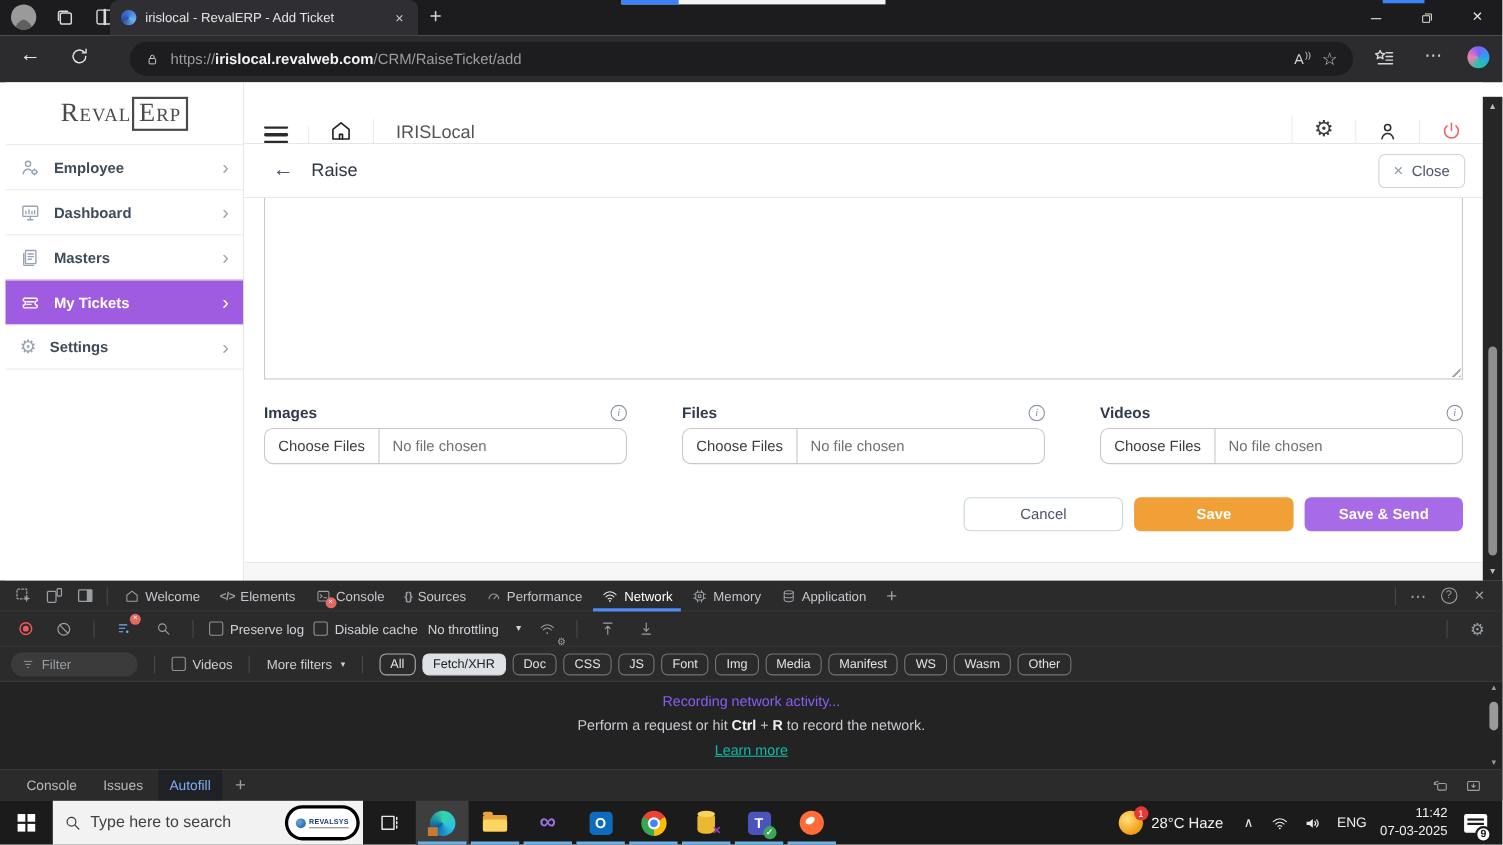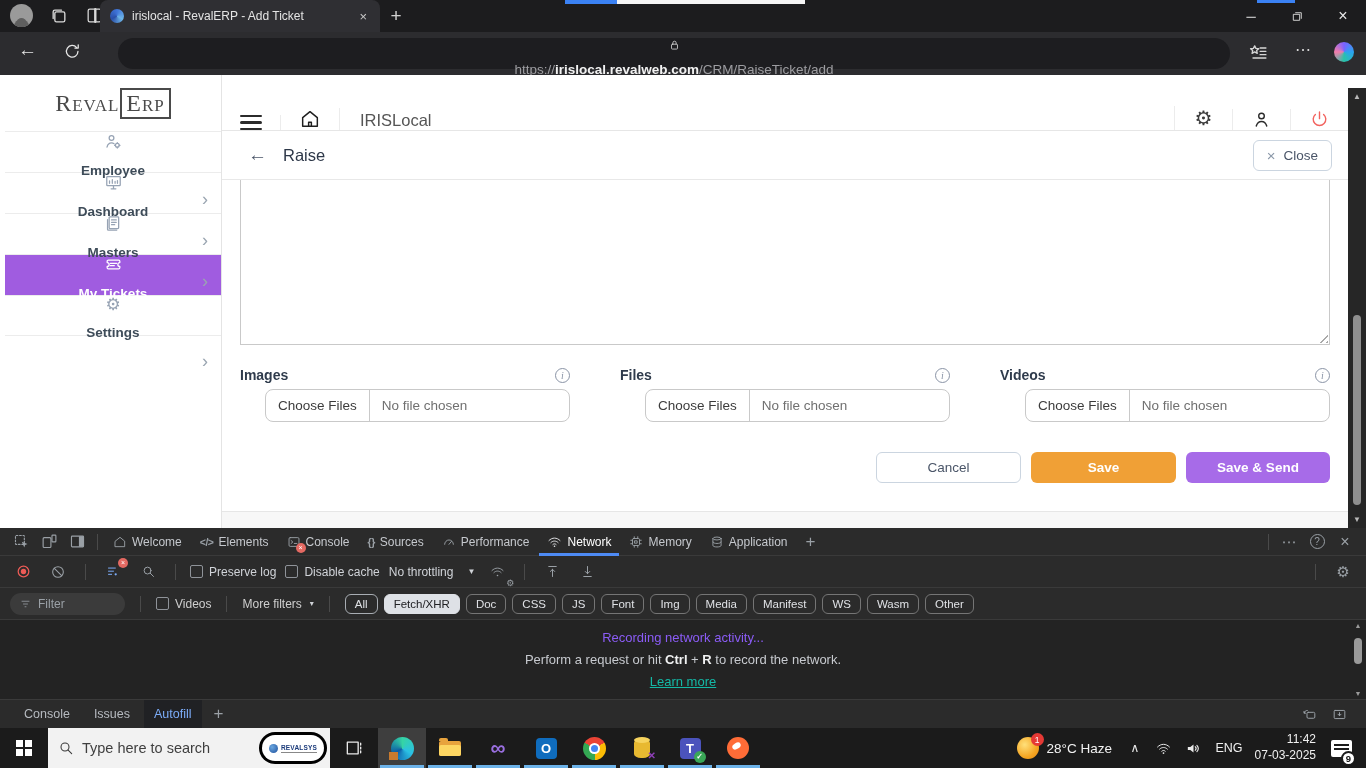--- a/index.html
+++ b/index.html
@@ -23,39 +23,39 @@
   .wctrl { position:absolute; right:0; top:0; display:flex; }
   .wbtn { width:46px; height:32px; display:flex; align-items:center; justify-content:center; color:#e8e8e8; font-size:13px; }
   .art { position:absolute; top:0; }
   .artw { left:565px; width:240px; height:4px; background:#f5f5f5; }
   .artb1 { left:565px; width:52px; height:4px; background:#3b82f4; }
   .artb2 { left:1257px; width:38px; height:3px; background:#3b82f4; }
 
   
   #urlrow { position:absolute; top:32px; left:0; width:1366px; height:43px; background:#2c2c2f; }
   .navico { position:absolute; top:10px; color:#e6e6e6; }
-  .urlpill { position:absolute; left:118px; top:6px; width:1112px; height:31px; border-radius:16px; background:#1d1d20; display:flex; align-items:center; padding:0 14px; gap:10px;flex-direction:column; }
+  .urlpill { position:absolute; left:118px; top:6px; width:1112px; height:31px; border-radius:16px; background:#1d1d20; display:flex; align-items:center; padding:0 14px; gap:10px; }
   .urltxt { font-size:13.5px; white-space:nowrap; }
   .urltxt .dim { color:#9d9da1; }
   .urltxt .host { color:#f2f2f2; font-weight:bold; }
   .pillspacer { flex:1; }
   .ra { color:#d6d6d6; font-size:13px; display:flex; align-items:flex-start; gap:1px; }
   .ra sup { font-size:8px; line-height:10px; }
   .starico { color:#cfcfcf; font-size:16px; }
   .rowico { position:absolute; top:11px; color:#d6d6d6; }
   .copilot { position:absolute; left:1334px; top:10px; width:20px; height:20px; border-radius:50%; background:conic-gradient(#7b61ff,#2aa3f0,#27c3a8,#f27daa,#7b61ff); }
 
   
   #app { position:absolute; top:75px; left:0; width:1366px; height:453px; background:#fff; }
   #ledge { position:absolute; left:0; top:0; width:5px; height:453px; background:#1d1d1d; }
   #sidebar { position:absolute; left:0; top:0; width:222px; height:453px; background:#fff; border-right:1px solid #e4e4e4; padding-left:5px; }
   .logo { height:56px; display:flex; align-items:center; justify-content:center; font-family:"Liberation Serif",serif; color:#4a4a4a; }
   .logo1 { font-size:24px; font-variant:small-caps; letter-spacing:1px; }
   .logo2 { font-size:24px; font-variant:small-caps; letter-spacing:1px; border:2px solid #4a4a4a; padding:0 4px; margin-left:1px; }
-  .sitem { height:41px; border-top:1px solid #ececec; display:flex; align-items:center; padding:0 13px; gap:12px; color:#97a3b4;flex-direction:column; }
+  .sitem { height:41px; border-top:1px solid #ececec; display:flex; align-items:center; padding:0 13px; gap:12px; color:#97a3b4; }
   .sitem:last-child { border-bottom:1px solid #ececec; }
   .slabel { font-size:13.5px; font-weight:bold; color:#3e4c59; }
   .schev { margin-left:auto; font-size:18px; color:#9aa5b1; line-height:1; }
   .sitem.active { background:#A05CE0; color:#fff; }
   .sitem.active .slabel, .sitem.active .schev { color:#fff; }
 
   #main { position:absolute; left:222px; top:0; right:18px; height:453px; background:#fff; }
   .mheader { height:56px; border-bottom:1px solid #e6e6e6; display:flex; align-items:flex-end; }
   .mcell { width:59px; display:flex; align-items:center; justify-content:center; border-right:1px solid #ececec; color:#1f1f1f; }
   .mcellR { width:58px; display:flex; align-items:center; justify-content:center; border-left:1px solid #ececec; }
@@ -68,21 +68,21 @@
   .subtitle { font-size:16.5px; color:#2d3748; font-weight:500; }
   .closebtn { margin-left:auto; margin-right:16px; height:31px; display:flex; align-items:center; gap:8px; padding:0 13px; border:1px solid #cbd5e0; border-radius:6px; color:#4a5568; font-size:13.5px; }
   .closebtn .x { font-size:15px; color:#8a97a8; }
   .mcontent { position:relative; height:348px; }
   .bigtext { position:absolute; left:18px; top:0; width:1090px; height:165px; border:1px solid #c9c9c9; border-top:none; background:#fff; resize:none; outline:none; font-family:"Liberation Sans",sans-serif; font-size:14px; padding:8px; }
   .rhandle { position:absolute; left:1096px; top:153px; width:10px; height:10px; background:repeating-linear-gradient(315deg,#a9a9a9 0 1.5px,transparent 1.5px 4.5px); clip-path:polygon(100% 0,100% 100%,0 100%); }
   .ugroup { position:absolute; top:186px; width:330px; }
   .ulabelrow { display:flex; align-items:center; justify-content:space-between; height:18px; margin-bottom:5px; }
   .ulabel { font-size:14px; font-weight:bold; color:#2f3b4c; }
   .infoico { width:15px; height:15px; border:1.3px solid #8a94a6; border-radius:50%; color:#8a94a6; font-size:10px; font-family:"Liberation Serif",serif; font-style:italic; display:flex; align-items:center; justify-content:center; }
-  .ubox { height:33px; border:1px solid #c9c9c9; border-radius:8px; display:flex; align-items:center; overflow:hidden; background:#fff;margin-left:25px; }
+  .ubox { height:33px; border:1px solid #c9c9c9; border-radius:8px; display:flex; align-items:center; overflow:hidden; background:#fff; }
   .cfile { padding:0 12px; font-size:13.5px; color:#3c3c3c; white-space:nowrap; }
   .udiv { width:1px; height:33px; background:#c9c9c9; }
   .nofile { padding:0 12px; font-size:13.5px; color:#707070; white-space:nowrap; }
   .btn { position:absolute; top:272px; height:31px; border-radius:6px; display:flex; align-items:center; justify-content:center; font-size:13.5px; }
   .btn-cancel { left:654px; width:145px; border:1px solid #cbd5e0; color:#4a5568; background:#fff; }
   .btn-save { left:809px; width:145px; background:#F0A036; color:#fff; font-weight:bold; }
   .btn-ss { left:964px; width:144px; background:#A76BE8; color:#fff; font-weight:bold; }
   .cardline { position:absolute; left:0; right:0; top:331px; height:1px; background:#e6e6e6; }
   .cardfoot { position:absolute; left:0; right:0; top:332px; height:16px; background:#f7f7f7; }
 

